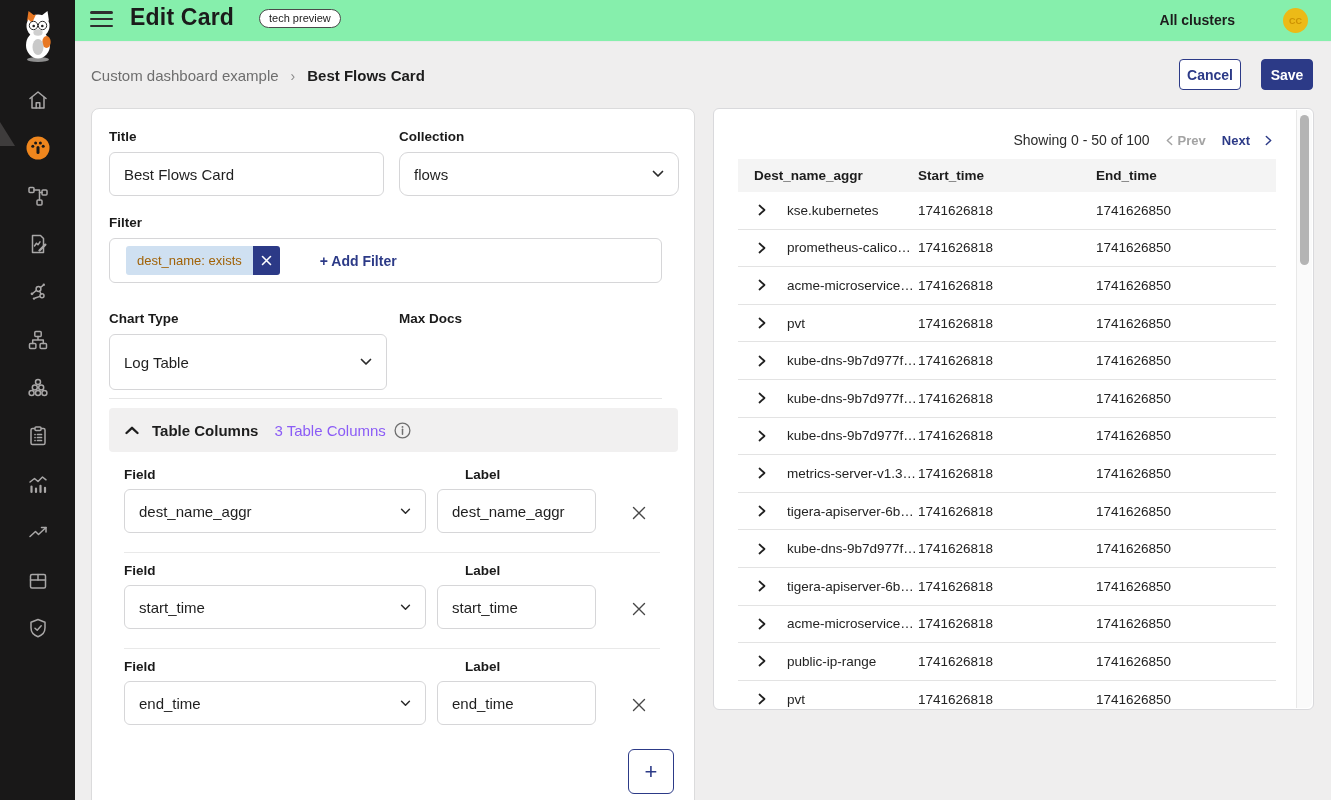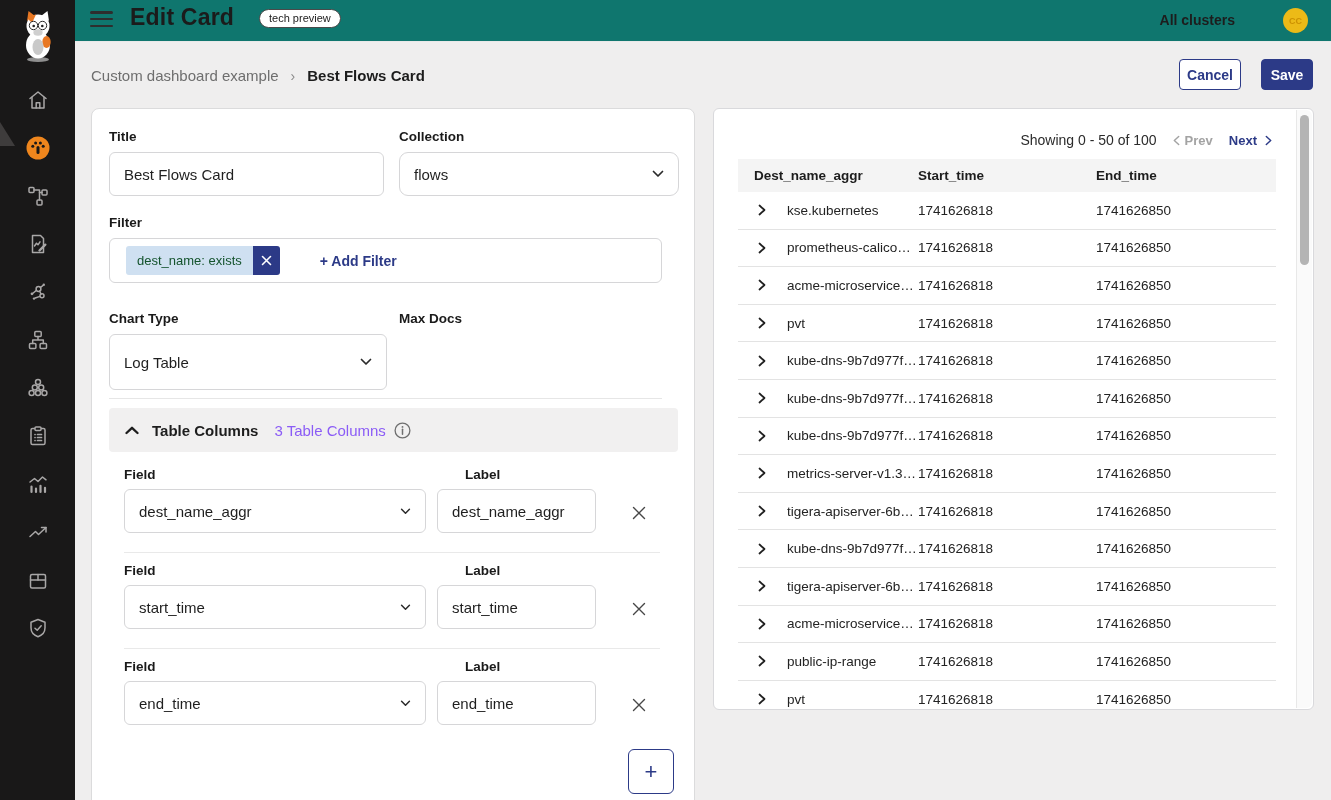--- a/index.html
+++ b/index.html
@@ -10,21 +10,21 @@
   
   .sidebar { position:absolute; left:0; top:0; width:75px; height:800px; background:#191818; z-index:5; }
   .logo-wrap { width:75px; padding-top:9px; display:flex; justify-content:center; cursor:pointer; }
   .corner-tri { position:absolute; left:0; top:122px; width:15px; height:24px; background:#3e3c3c; clip-path:polygon(0 0,100% 100%,0 100%); }
   .nav { position:absolute; top:76px; left:0; width:75px; display:flex; flex-direction:column; }
   .nav-item { width:75px; height:48px; display:flex; align-items:center; justify-content:center; cursor:pointer; }
   .nav-item svg { stroke:#a9a7a7; fill:none; stroke-width:1.5; stroke-linecap:round; stroke-linejoin:round; }
   .nav-item.active svg { stroke:none; }
 
   
-  .topbar { position:absolute; left:75px; top:0; width:1256px; height:42px; background:#0f766e; border-bottom:1px solid #e9e9e9;text-decoration:underline; }
+  .topbar { position:absolute; left:75px; top:0; width:1256px; height:42px; background:#86efac; border-bottom:1px solid #e9e9e9;text-decoration:underline; }
   .burger { position:absolute; left:15px; top:11px; width:24px; cursor:pointer; }
   .burger span { display:block; width:23px; height:2.6px; background:#2e2e2e; border-radius:2px; margin-bottom:4.2px; }
   .app-title { position:absolute; left:55px; top:4px; font-size:23px; font-weight:800; letter-spacing:.2px; color:#1b1b1b; }
   .badge { position:absolute; left:184px; top:9px; border:1px solid #4a4a4a; border-radius:10px; padding:2px 9px 3px; font-size:11px; color:#222; background:#fff; }
   .all-clusters { position:absolute; right:96px; top:12px; font-size:14px; font-weight:600; color:#1d1d1d; cursor:pointer; }
   .avatar { position:absolute; right:23px; top:8px; width:25px; height:25px; border-radius:50%; background:#ecba17; color:#cd9102; font-size:9px; font-weight:700; display:flex; align-items:center; justify-content:center; cursor:pointer; }
 
   
   .crumb-row { position:absolute; left:75px; top:42px; width:1256px; height:52px; }
   .crumbs { position:absolute; left:16px; top:25px; display:flex; align-items:center; gap:12px; font-size:15px; }
@@ -36,21 +36,21 @@
   .btn-save { right:18px; width:52px; background:#2c3a87; border:1px solid #2c3a87; color:#fff; }
 
   
   .form-card { position:absolute; left:91px; top:108px; width:604px; height:700px; background:#fff; border:1px solid #dbdbdc; border-radius:8px 8px 0 0; }
   .lbl { position:absolute; font-size:13.5px; font-weight:700; color:#1a1a1a; }
   .tbox, .selbox { border:1px solid #d6d6d8; border-radius:6px; background:#fff; font-size:15px; color:#1f1f1f; }
   input.tbox { padding:0 14px; font-family:inherit; outline:none; }
   .selbox { display:flex; align-items:center; justify-content:space-between; padding:0 14px; cursor:pointer; }
   .filter-box { position:absolute; left:17px; top:129px; width:553px; height:45px; border:1px solid #d6d6d8; border-radius:6px; display:flex; align-items:center; padding:0 16px; }
   .chip-group { display:flex; align-items:stretch; height:29px; cursor:default; }
-  .chip-label { background:#cfe0f1; border-radius:3px 0 0 3px; display:flex; align-items:center; padding:0 11px; font-size:13px; color:#14532d; }
+  .chip-label { background:#cfe0f1; border-radius:3px 0 0 3px; display:flex; align-items:center; padding:0 11px; font-size:13px; color:#a16207; }
   .chip-x { width:27px; background:#2c3a87; border-radius:0 3px 3px 0; display:flex; align-items:center; justify-content:center; cursor:pointer; }
   .add-filter { margin-left:40px; color:#2c3a87; font-size:14px; font-weight:600; cursor:pointer; }
   .divider { position:absolute; left:17px; top:289px; width:553px; height:1px; background:#e6e6e6; }
   .section-head { position:absolute; left:17px; top:299px; width:569px; height:44px; background:#f1f0f0; border-radius:4px; display:flex; align-items:center; padding:0 16px; cursor:pointer; }
   .section-title { font-size:15px; font-weight:700; margin-left:13px; }
   .section-count { font-size:15px; color:#8b5cf6; margin-left:16px; }
   .info-ic { margin-left:8px; display:flex; cursor:pointer; }
 
   .editors { position:absolute; left:0; right:0; top:348px; }
   .editor { position:relative; height:96px; }
@@ -60,21 +60,21 @@
   .editor .f-sel { position:absolute; left:32px; top:32px; width:302px; height:44px; }
   .editor .l-in { position:absolute; left:345px; top:32px; width:159px; height:44px; }
   .editor .rm { position:absolute; left:537px; top:46px; width:20px; height:20px; display:flex; align-items:center; justify-content:center; cursor:pointer; background:none; border:none; }
   .plus-btn { position:absolute; left:536px; top:640px; width:46px; height:45px; border:1.5px solid #2c3a87; border-radius:6px; background:#fff; color:#2c3a87; font-size:22px; font-weight:400; display:flex; align-items:center; justify-content:center; cursor:pointer; font-family:inherit; }
 
   
   .preview-card { position:absolute; left:713px; top:108px; width:601px; height:602px; background:#fff; border:1px solid #d9d9dc; border-radius:6px; overflow:hidden; }
   .paging { position:absolute; top:23px; right:41px; display:flex; align-items:center; gap:16px; }
   .showing { font-size:14px; font-weight:500; color:#2b2b2b;margin-left:48px; }
   .pg-prev { display:flex; align-items:center; gap:5px; color:#a3a3a3; font-size:13px; font-weight:600; cursor:default; }
-  .pg-next { display:flex; align-items:center; gap:8px; color:#2c3a87; font-size:13px; font-weight:700; cursor:pointer; }
+  .pg-next { display:flex; align-items:center; gap:15px; color:#2c3a87; font-size:13px; font-weight:700; cursor:pointer; }
   .tbl { position:absolute; left:24px; top:50px; width:538px; }
   .tbl-head { display:flex; align-items:center; height:33px; background:#f4f4f4; font-size:13.5px; font-weight:700; color:#1d1d1d; }
   .hc1 { width:180px; padding-left:16px; } .hc2 { width:178px; } .hc3 { flex:1; }
   .trow { display:flex; align-items:center; height:37.6px; border-bottom:1px solid #e3e3e3; font-size:13.5px; color:#232323; cursor:pointer; }
   .rc1 { width:180px; padding-left:20px; display:flex; align-items:center; gap:21px; white-space:nowrap; overflow:hidden; }
   .rc2 { width:178px; } .rc3 { flex:1; }
   .row-chev { display:flex; flex:0 0 auto; cursor:pointer; }
   .scroll-track { position:absolute; top:1px; right:1px; bottom:1px; width:16px; background:#fafafa; border-left:1px solid #e8e8e8; border-radius:0 6px 6px 0; }
   .scroll-thumb { position:absolute; top:5px; left:3px; width:9px; height:150px; background:#b4b4b4; border-radius:5px; cursor:pointer; }
 </style>

